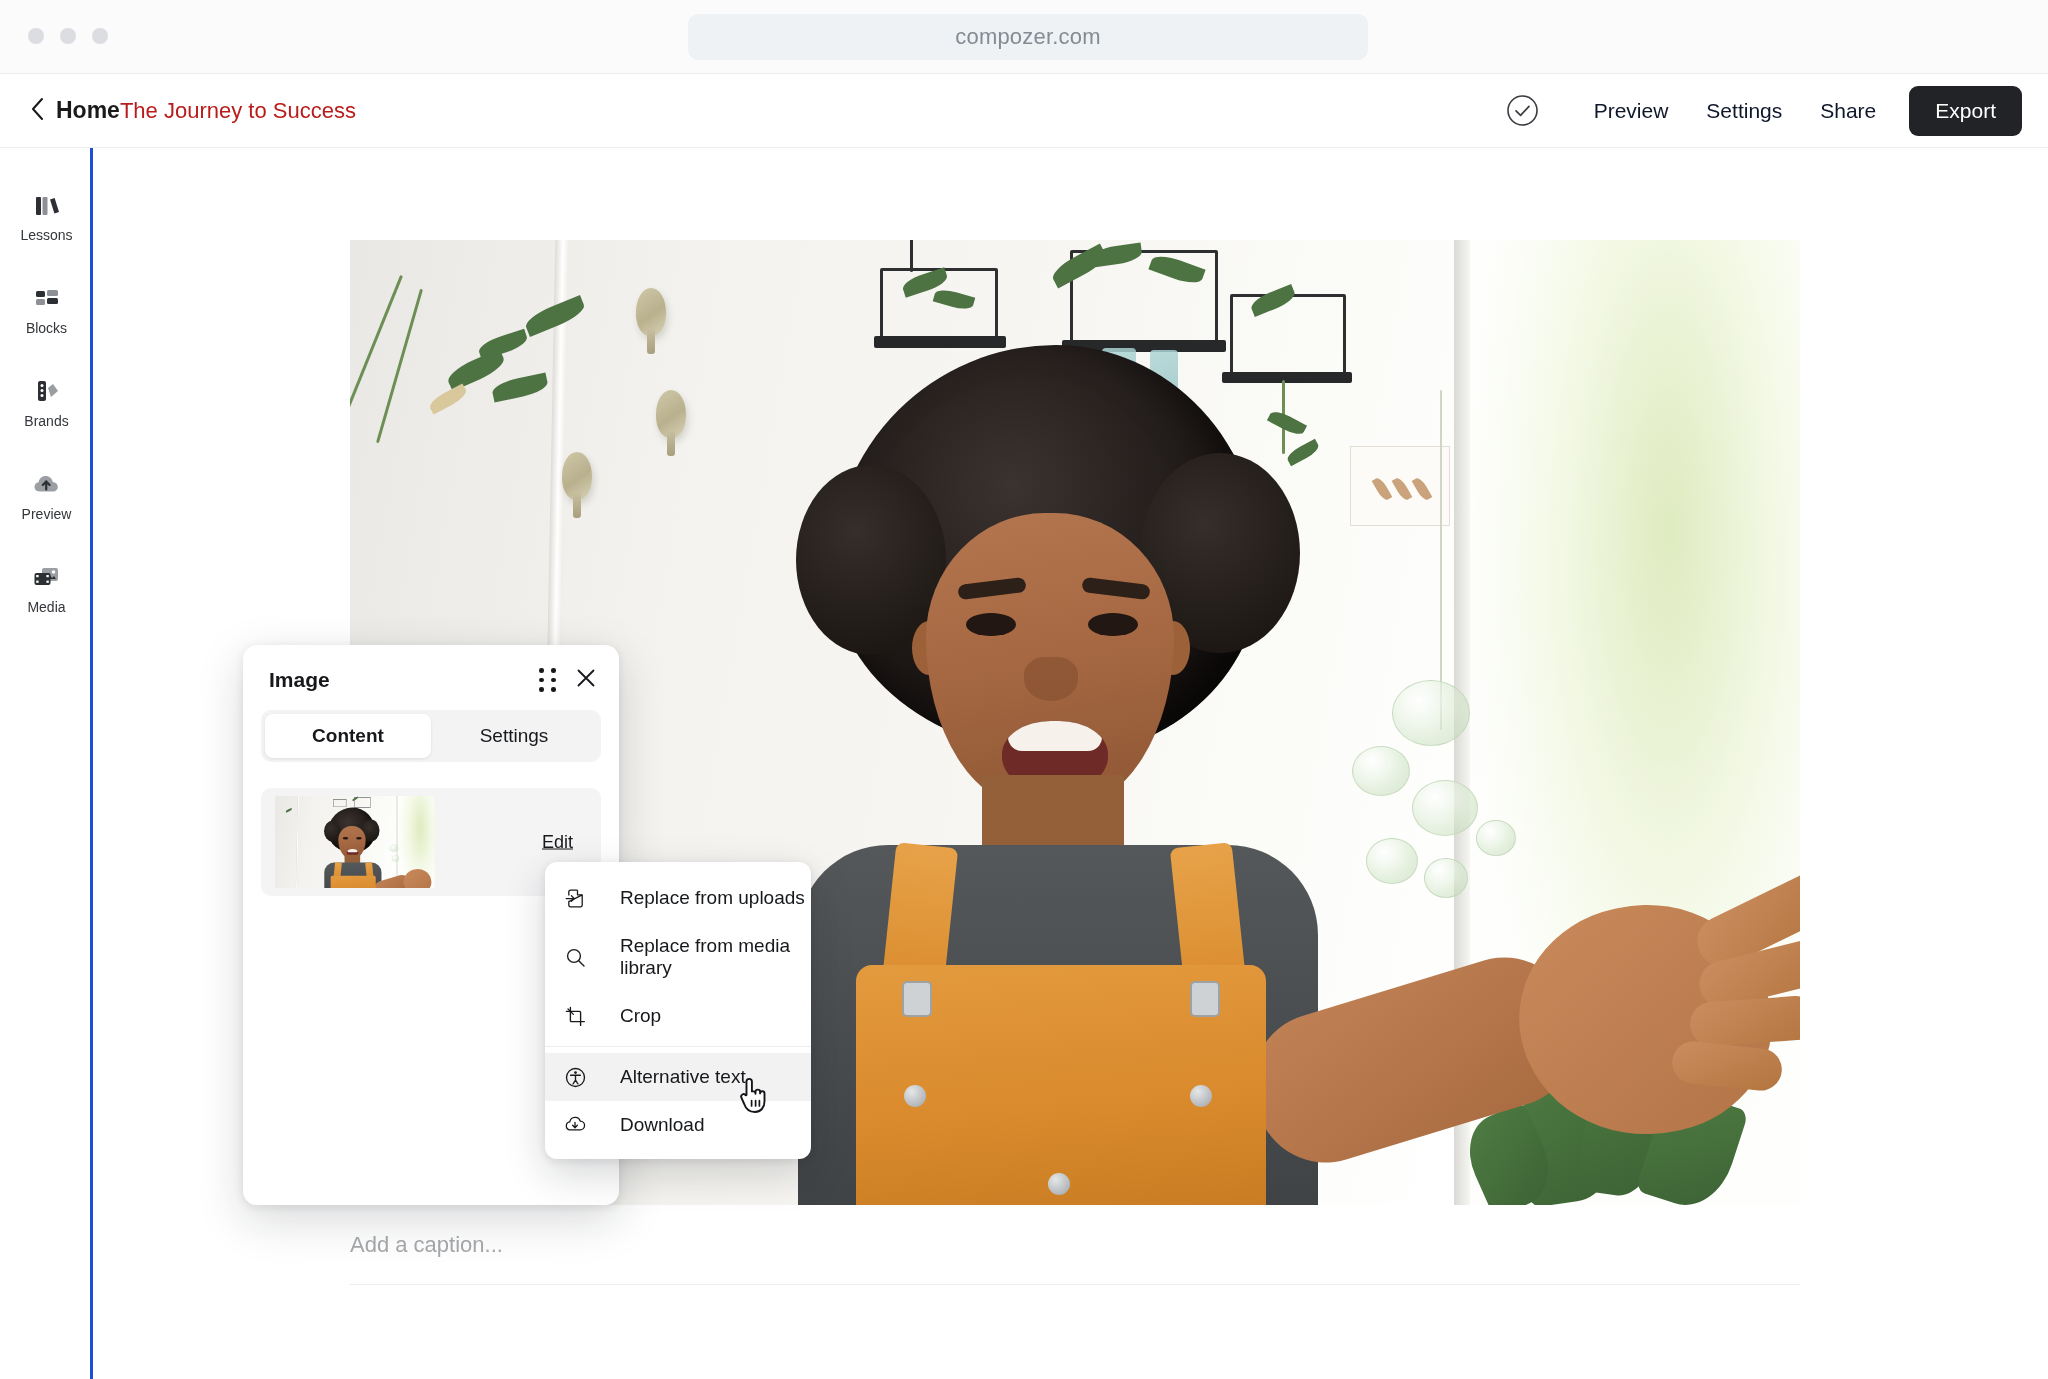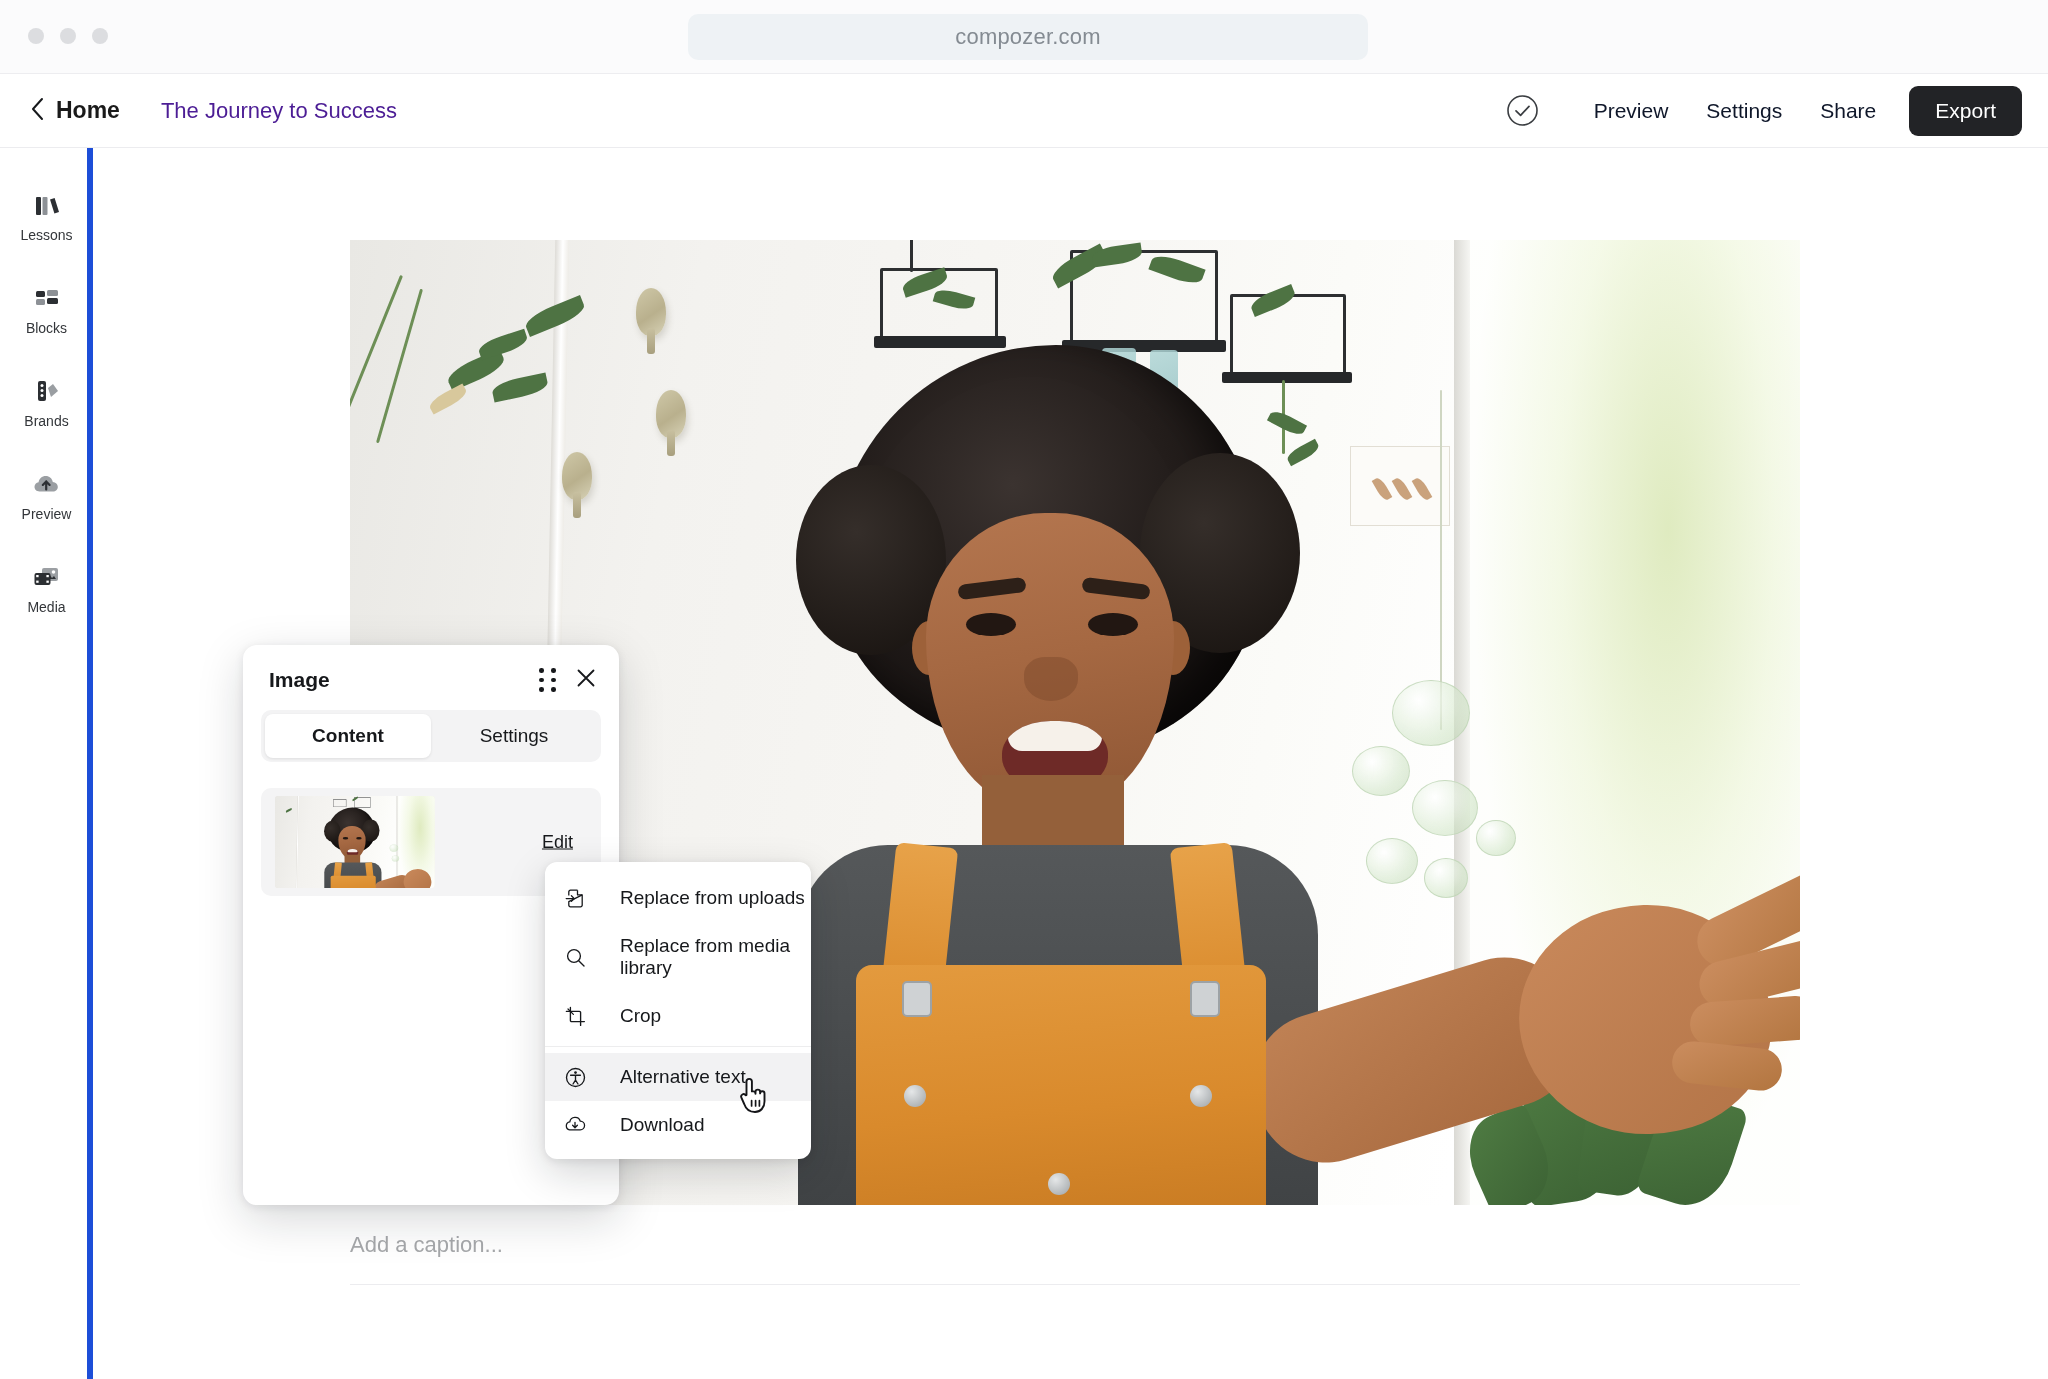--- a/index.html
+++ b/index.html
@@ -39,21 +39,21 @@
     border-bottom: 1px solid #ececef;
     display: flex; align-items: center;
   }
   .home-link {
     display: flex; align-items: center; gap: 11px;
     margin-left: 30px; cursor: pointer;
   }
   .chev-left { display: block; }
   .home-label { font-size: 23px; font-weight: 700; color: #1a1a1a; }
   .doc-title {
-    margin-left: 41px; font-size: 22px; color: #4c1d95; font-weight: 400;
+    font-size: 22px; color: #b91c1c; font-weight: 400;
   }
   .header-right {
     margin-left: auto; display: flex; align-items: center;
     gap: 0; margin-right: 26px;
   }
   .check-circle { margin-right: 36px; display: flex; align-items: center; }
   .hdr-btn {
     font-size: 21px; color: #0f172a; background: none; border: none;
     padding: 10px 19px; cursor: pointer; font-family: inherit;
   }
@@ -61,21 +61,21 @@
     background: #222326; color: #ffffff; border-radius: 9px;
     font-size: 21px; padding: 13px 26px; border: none; cursor: pointer;
     font-family: inherit; margin-left: 14px;
   }
 
   
   .left-rail {
     position: absolute; top: 148px; left: 0;
     width: 93px; height: 1231px;
     background: #ffffff;
-    border-right: 6px solid #1d4ed8;
+    border-right: 3px solid #1d4ed8;
     padding-top: 22px;
   }
   .rail-item {
     width: 93px; height: 93px;
     display: flex; flex-direction: column;
     align-items: center; justify-content: center;
     gap: 7px; cursor: pointer;
   }
   .rail-icon { width: 30px; height: 30px; display: flex; align-items: center; justify-content: center; }
   .rail-label { font-size: 14px; color: #33363a; }

